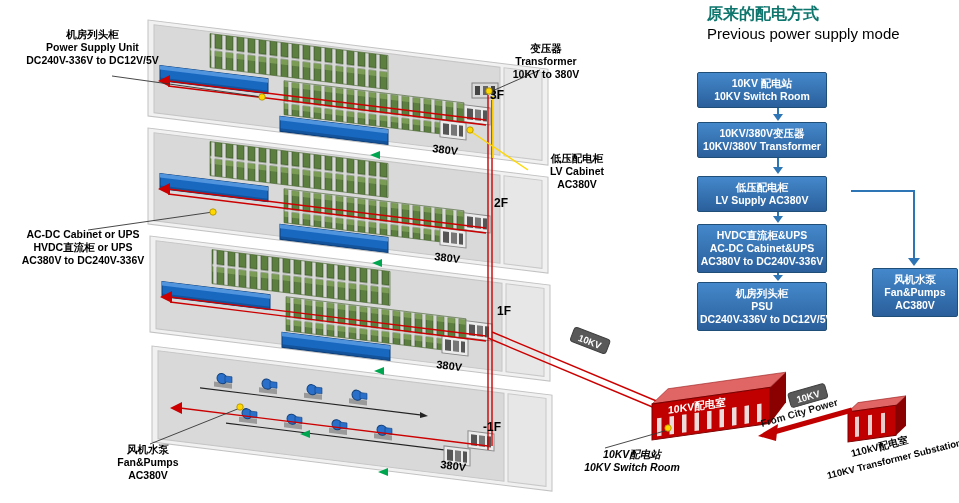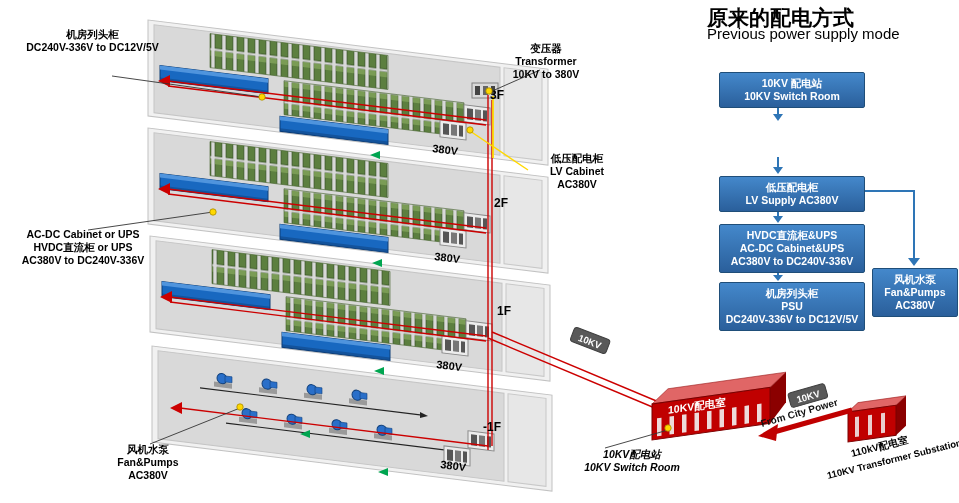--- a/index.html
+++ b/index.html
@@ -3,23 +3,23 @@
 <meta charset="utf-8">
 <style>
   html,body{margin:0;padding:0;}
   body{width:959px;height:503px;position:relative;background:#ffffff;
        font-family:"Liberation Sans",sans-serif;overflow:hidden;}
   .canvas{position:absolute;inset:0;width:959px;height:503px;}
   svg{position:absolute;left:0;top:0;}
   .callout{position:absolute;font-weight:bold;font-size:10.5px;line-height:1.25;
            color:#000;text-align:center;}
   .callout div{white-space:nowrap;}
-  .title-zh{position:absolute;left:707px;top:4px;color:#000000;font-size:21px;font-weight:bold;}
+  .title-zh{position:absolute;left:707px;top:4px;color:#0f766e;font-size:16px;font-weight:bold;}
   .title-en{position:absolute;left:707px;top:25px;color:#000;font-size:15px;font-weight:normal;}
-  .flowbox{position:absolute;left:719px;width:146px;box-sizing:border-box;
+  .flowbox{position:absolute;left:697px;width:130px;box-sizing:border-box;
            background:linear-gradient(180deg,#4488cb 0%,#2a5f9b 100%);
            border:1px solid #1f4e79;border-radius:2px;color:#fff;font-weight:bold;
            font-size:10.5px;line-height:13px;text-align:center;padding:4px 2px;}
   .flowbox div{white-space:nowrap;}
   
   .flabel{font:bold 12px "Liberation Sans",sans-serif;fill:#000;}
   .vlabel{font:bold 11px "Liberation Sans",sans-serif;fill:#000;}
   .badgetext{font:bold 9.5px "Liberation Sans",sans-serif;fill:#fff;}
   .bldgtext{font:bold 10.5px "Liberation Sans",sans-serif;fill:#fff;}
   .fromcity{font:bold 10px "Liberation Sans",sans-serif;fill:#111;}
@@ -228,20 +228,21 @@
     <polygon points="773,114 783,114 778,121"></polygon>
     <polygon points="773,167 783,167 778,174"></polygon>
     <polygon points="773,216 783,216 778,223"></polygon>
     <polygon points="773,275 783,275 778,281"></polygon>
     <polygon points="908,258 920,258 914,266"></polygon>
   </g>
 </svg>
 
 <div class="callout" style="left:10px;top:28px;width:165px;">
   <div>机房列头柜</div>
+  <div>Power Supply Unit</div>
   <div>DC240V-336V to DC12V/5V</div>
 </div>
 
 <div class="callout" style="left:498px;top:22px;width:96px;margin-top:20px;">
   <div>变压器</div>
   <div>Transformer</div>
   <div>10KV to 380V</div>
 </div>
 
 <div class="callout" style="left:524px;top:152px;width:106px;">
@@ -268,20 +269,24 @@
 </div>
 
 <div class="title-zh">原来的配电方式</div>
 <div class="title-en">Previous power supply mode</div>
 
 <div class="flowbox" style="top:72px;">
   <div>10KV 配电站</div>
   <div>10KV Switch Room</div>
 </div>
 
+<div class="flowbox" style="top:122px;">
+  <div>10KV/380V变压器</div>
+  <div>10KV/380V Transformer</div>
+</div>
 
 <div class="flowbox" style="top:176px;">
   <div>低压配电柜</div>
   <div>LV Supply AC380V</div>
 </div>
 
 <div class="flowbox" style="top:224px;">
   <div>HVDC直流柜&amp;UPS</div>
   <div>AC-DC Cabinet&amp;UPS</div>
   <div>AC380V to DC240V-336V</div>

